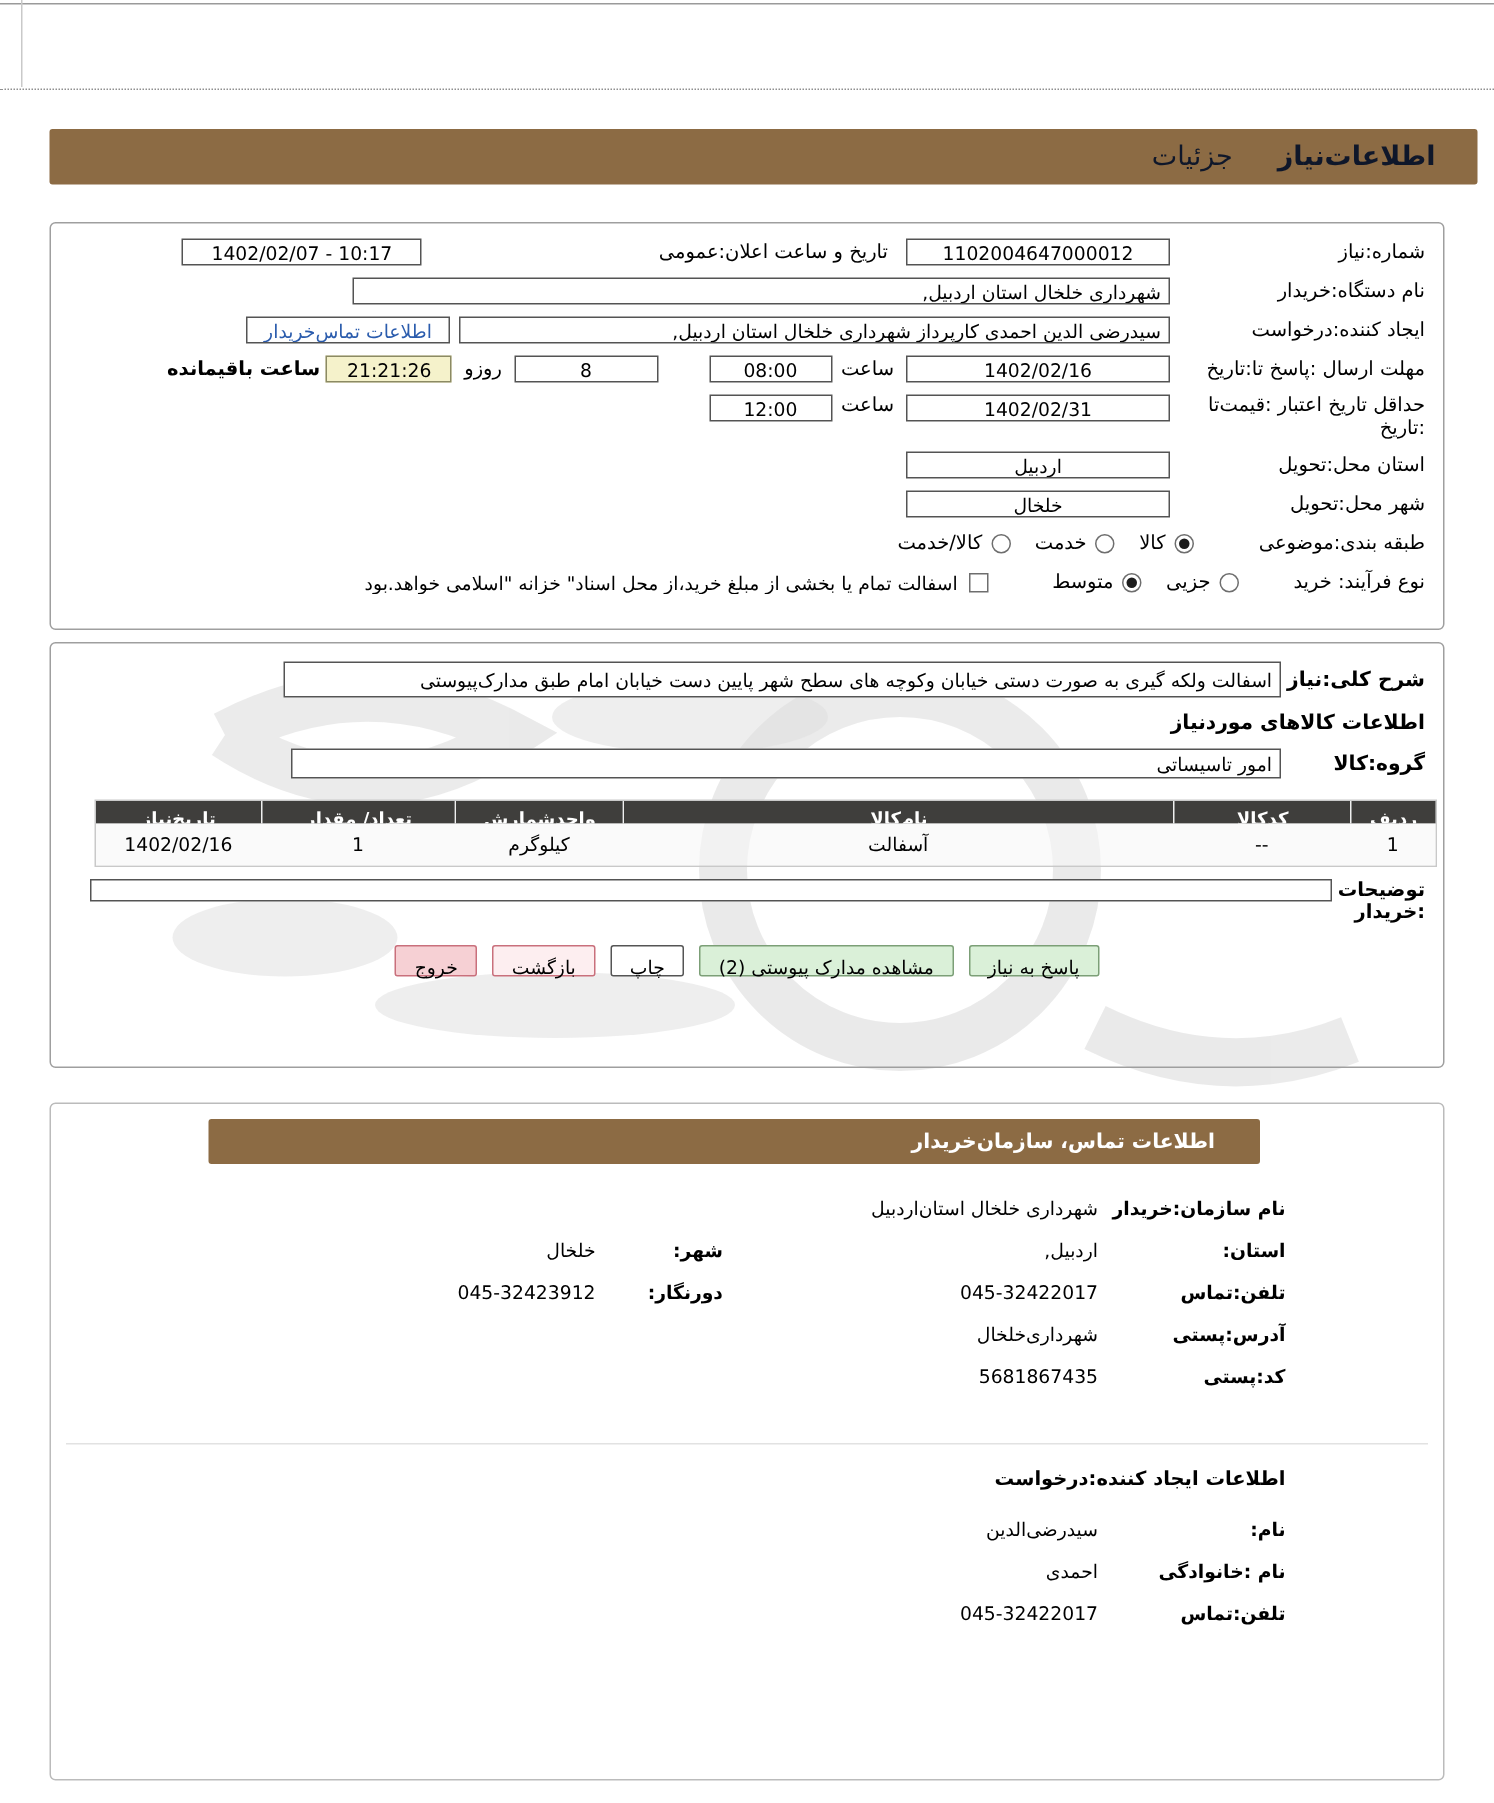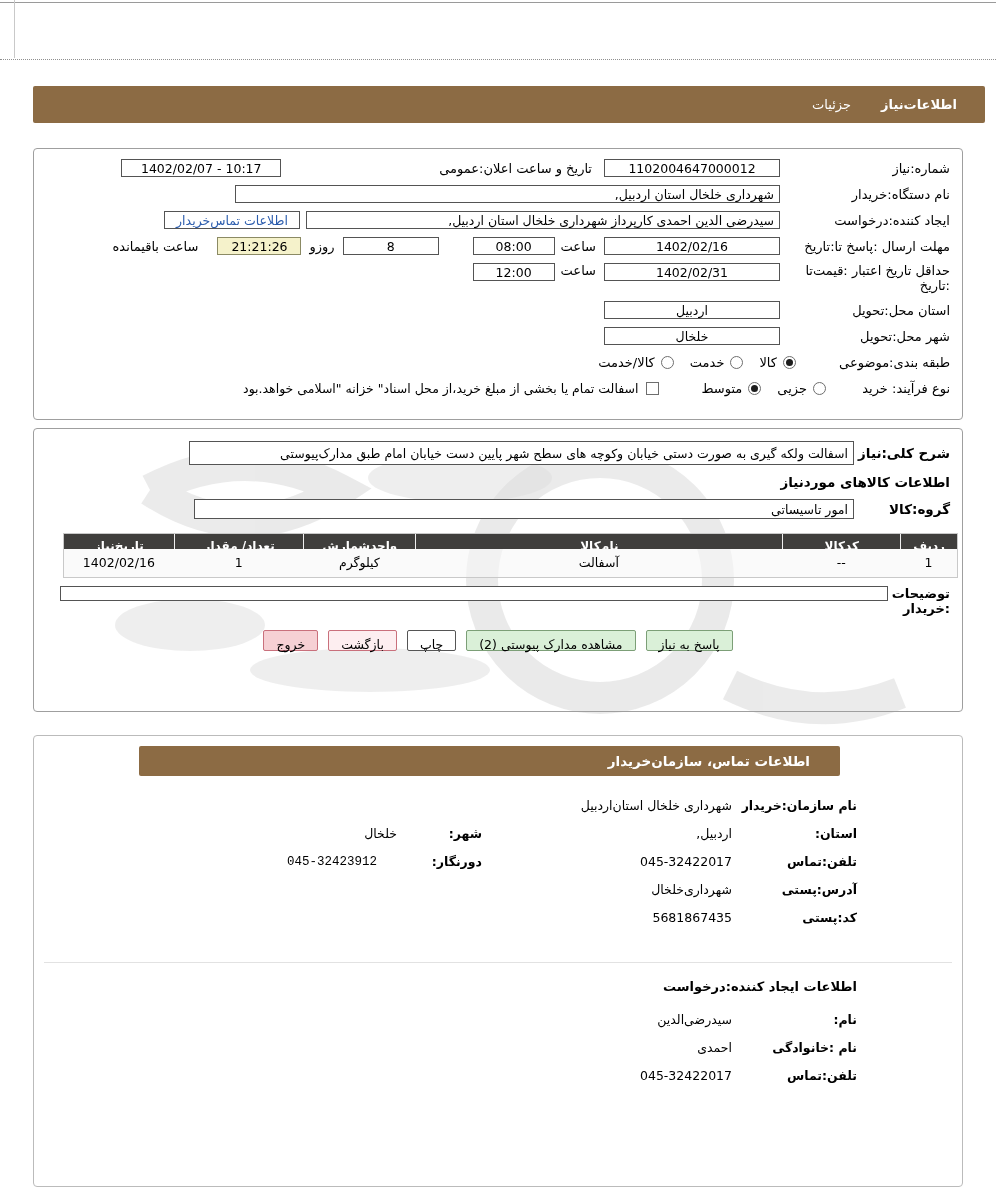--- a/index.html
+++ b/index.html
@@ -12,21 +12,21 @@
   .left-vline { position:absolute; top:0; left:14px; height:58px; border-left:1px solid #c9c9c9; }
   .dotted-line { position:absolute; top:59px; left:0; right:0; border-top:1px dotted #8f8f8f; }
 
   
   .watermark { position:absolute; top:420px; left:40px; z-index:0; pointer-events:none; }
 
   
   .tabbar { position:absolute; top:86px; left:33px; right:11px; height:37px;
             background:#8c6b44; border-radius:2px; display:flex; align-items:center;
             padding:0 28px; z-index:2; }
-  .tab { font-size:13px; color:#ffffff; margin-left:30px; cursor:default; white-space:nowrap; }
+  .tab { font-size:18px; color:#0f172a; margin-left:30px; cursor:default; white-space:nowrap; }
   .tab.active { font-weight:bold; }
 
   .panel { position:absolute; left:33px; right:33px; border:1px solid #9f9f9f;
            border-radius:4px; background:transparent; z-index:2; }
   .box1 { top:148px; height:272px; padding-top:10px; }
   .box2 { top:428px; height:284px; padding-top:12px; }
   .box3 { top:735px; height:452px; }
 
   .frow { display:flex; align-items:center; margin:0 12px 8px 12px; min-height:18px; }
   .frow.start { align-items:flex-start; }
@@ -36,21 +36,21 @@
 
   .w170{width:170px;flex:0 0 170px;} .w176{width:176px;flex:0 0 176px;}
   .w160{width:160px;flex:0 0 160px;} .w545{width:545px;flex:0 0 545px;}
   .w474{width:474px;flex:0 0 474px;} .w136{width:136px;flex:0 0 136px;}
   .w82{width:82px;flex:0 0 82px;}   .w96{width:96px;flex:0 0 96px;}
   .w84{width:84px;flex:0 0 84px;}   .w665{width:665px;flex:0 0 665px;}
   .w660{width:660px;flex:0 0 660px;} .w148{width:148px;flex:0 0 148px;}
   .w118{width:118px;flex:0 0 118px;}
 
   .g4{margin-right:4px;} .g6{margin-right:6px;} .g8{margin-right:8px;}
-  .g10{margin-right:19px;} .g12{margin-right:12px;} .g16{margin-right:16px;}
+  .g10{margin-right:4px;font-weight:bold;} .g12{margin-right:12px;} .g16{margin-right:16px;}
   .g34{margin-right:34px;} .g35{margin-right:35px;} .g42{margin-right:42px;}
   .g158{margin-right:158px;}
 
   .inp { border:1px solid #545454; height:18px; background:#fff; font-size:12.5px;
          display:flex; align-items:center; padding:0 5px; white-space:nowrap;
          overflow:hidden; }
   .inp.center { justify-content:center; }
   .inp.tall { height:24px; }
   .inp.h20 { height:20px; }
   .yellow { background:#f5f2cb; border-color:#8b8a64; }
@@ -270,21 +270,21 @@
       <div class="crow">
         <div class="c-lbl">استان:</div>
         <div class="c-val">اردبیل,</div>
         <div class="c-lbl2">شهر:</div>
         <div class="c-val2">خلخال</div>
       </div>
       <div class="crow">
         <div class="c-lbl">تلفن:تماس</div>
         <div class="c-val ltr" style="text-align:right;">045-32422017</div>
         <div class="c-lbl2">دورنگار:</div>
-        <div class="c-val2 ltr" style="text-align:left;font-family:Liberation Mono, monospace;">045-32423912</div>
+        <div class="c-val2 ltr" style="text-align:right;">045-32423912</div>
       </div>
       <div class="crow">
         <div class="c-lbl">آدرس:پستی</div>
         <div class="c-val">شهرداری‌خلخال</div>
       </div>
       <div class="crow">
         <div class="c-lbl">کد:پستی</div>
         <div class="c-val ltr" style="text-align:right;">5681867435</div>
       </div>
     </div>

